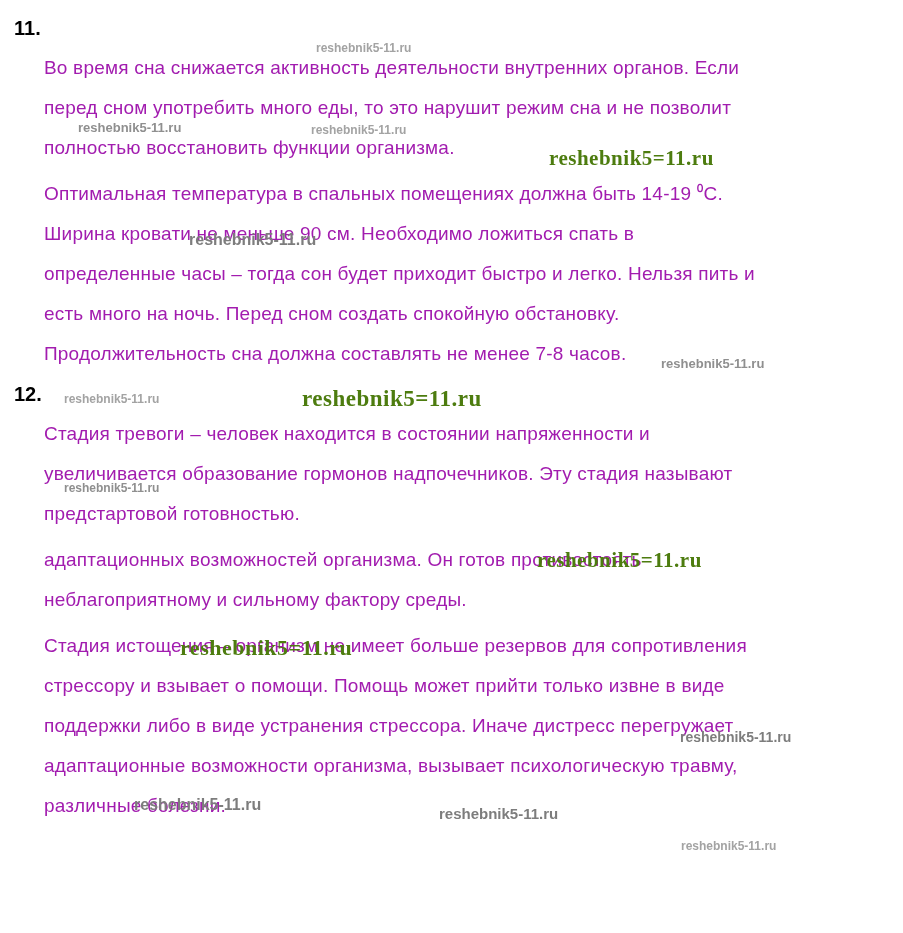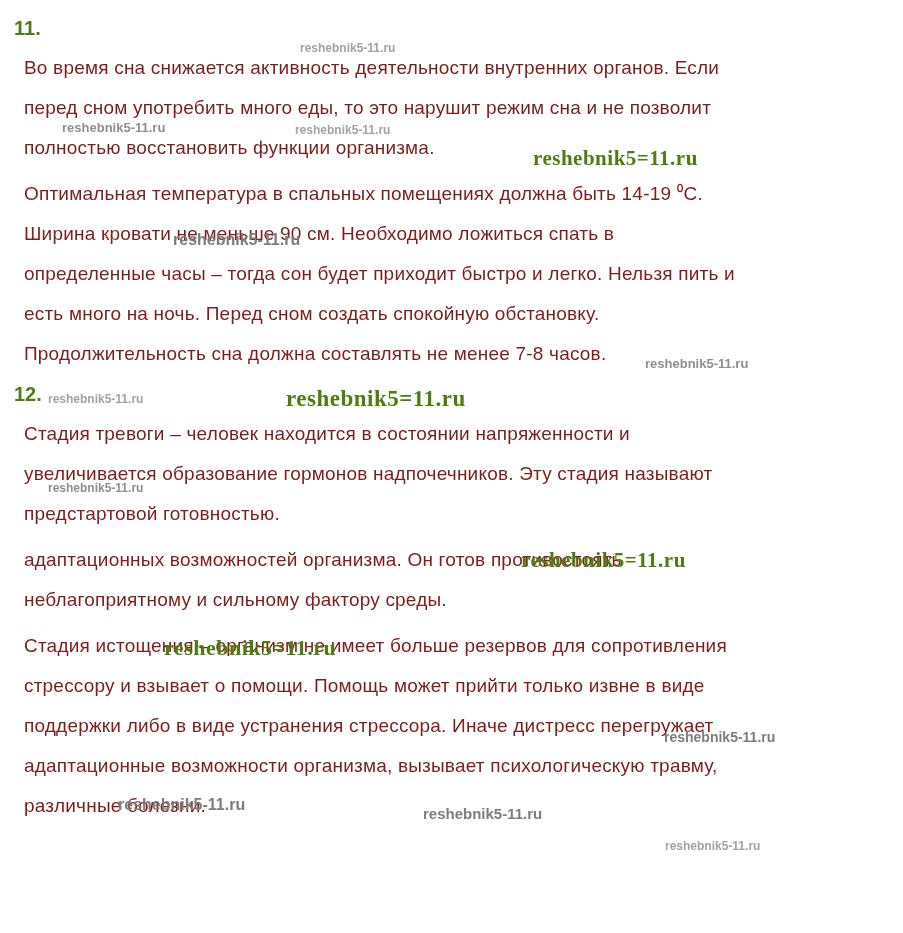--- a/index.html
+++ b/index.html
@@ -12,37 +12,38 @@
   .page {
     position: relative;
     width: 903px; height: 933px;
     padding-top: 8px;
     overflow: hidden;
     background: #ffffff;
   }
   .answer-number {
     font-size: 20px;
     font-weight: 700;
-    color: #4d7c0f;
+    color: #000000;
     line-height: 40px;
     padding-left: 14px;
   }
   .paragraph + .paragraph { margin-top: 6px; }
   .line {
     font-size: 19px;
-    color: #7f1d1d;
+    color: #a21caf;
     line-height: 40px;
-    padding-left: 24px;
+    padding-left: 44px;
     white-space: nowrap;
     letter-spacing: 0.2px;
   }
   .wm {
     position: absolute;
     white-space: nowrap;
     pointer-events: none;
+    margin-left: 16px;
   }
   .wm-xs { font-size: 12px; font-weight: 600; color: #a3a3a3; font-family: "Liberation Sans", sans-serif; }
   .wm-sm { font-size: 13px; font-weight: 700; color: #8f8f8f; font-family: "Liberation Sans", sans-serif; }
   .wm-md { font-size: 15px; font-weight: 700; color: #7d7d7d; font-family: "Liberation Sans", sans-serif; }
   .wm-lg { font-size: 21px; font-weight: 700; color: #4d7c0f; font-family: "Liberation Serif", serif; letter-spacing: 0.5px; }
 </style>
 </head>
 <body>
 
 <div class="page">

